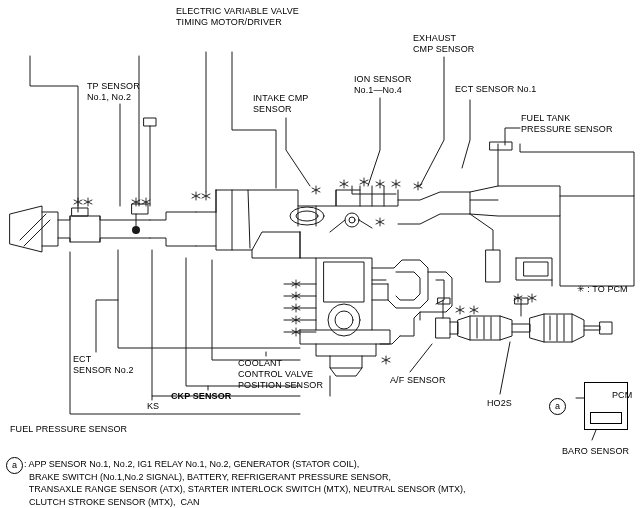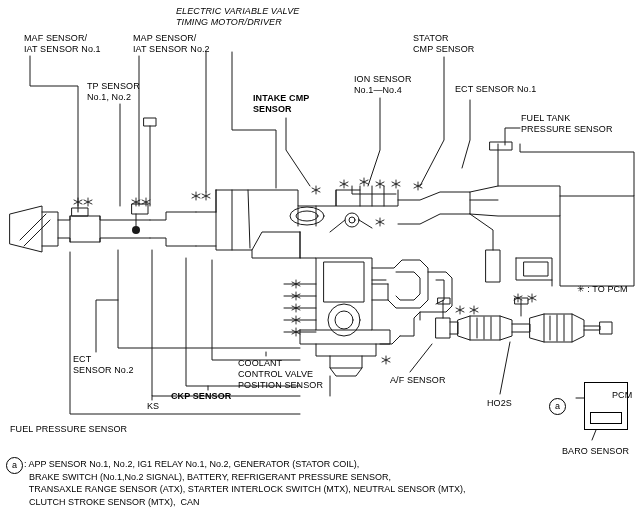--- a/index.html
+++ b/index.html
@@ -179,34 +179,30 @@
       <path d="M386,356 l0,8 M382,358 l8,4 M390,358 l-8,4"></path>
       <path d="M460,306 l0,8 M456,308 l8,4 M464,308 l-8,4"></path>
       <path d="M474,306 l0,8 M470,308 l8,4 M478,308 l-8,4"></path>
       <path d="M518,294 l0,8 M514,296 l8,4 M522,296 l-8,4"></path>
       <path d="M532,294 l0,8 M528,296 l8,4 M536,296 l-8,4"></path>
     </g>
 
     <path d="M0,444 L642,444" stroke="#ffffff" stroke-width="0"></path>
   </svg>
 
-  <div class="lbl" style="left:24px;  top:33px;">MAF SENSOR/
-IAT SENSOR No.1</div>
-  <div class="lbl" style="left:176px; top:6px;font-style:italic;">ELECTRIC VARIABLE VALVE
+  <div class="lbl" style="left:176px; top:6px;">ELECTRIC VARIABLE VALVE
 TIMING MOTOR/DRIVER</div>
-  <div class="lbl" style="left:133px; top:33px;">MAP SENSOR/
-IAT SENSOR No.2</div>
-  <div class="lbl" style="left:413px; top:33px;">STATOR
+  <div class="lbl" style="left:413px; top:33px;">EXHAUST
 CMP SENSOR</div>
   <div class="lbl" style="left:87px;  top:81px;">TP SENSOR
 No.1, No.2</div>
   <div class="lbl" style="left:354px; top:74px;">ION SENSOR
 No.1—No.4</div>
   <div class="lbl" style="left:455px; top:84px;text-align:center;">ECT SENSOR No.1</div>
-  <div class="lbl" style="left:253px; top:93px;font-weight:bold;">INTAKE CMP
+  <div class="lbl" style="left:253px; top:93px;">INTAKE CMP
 SENSOR</div>
   <div class="lbl" style="left:521px; top:113px;">FUEL TANK
 PRESSURE SENSOR</div>
   <div class="lbl" style="left:577px; top:284px;">✳ : TO PCM</div>
   <div class="lbl" style="left:73px;  top:354px;">ECT
 SENSOR No.2</div>
   <div class="lbl" style="left:238px; top:358px;">COOLANT
 CONTROL VALVE
 POSITION SENSOR</div>
   <div class="lbl" style="left:390px; top:375px;">A/F SENSOR</div>

